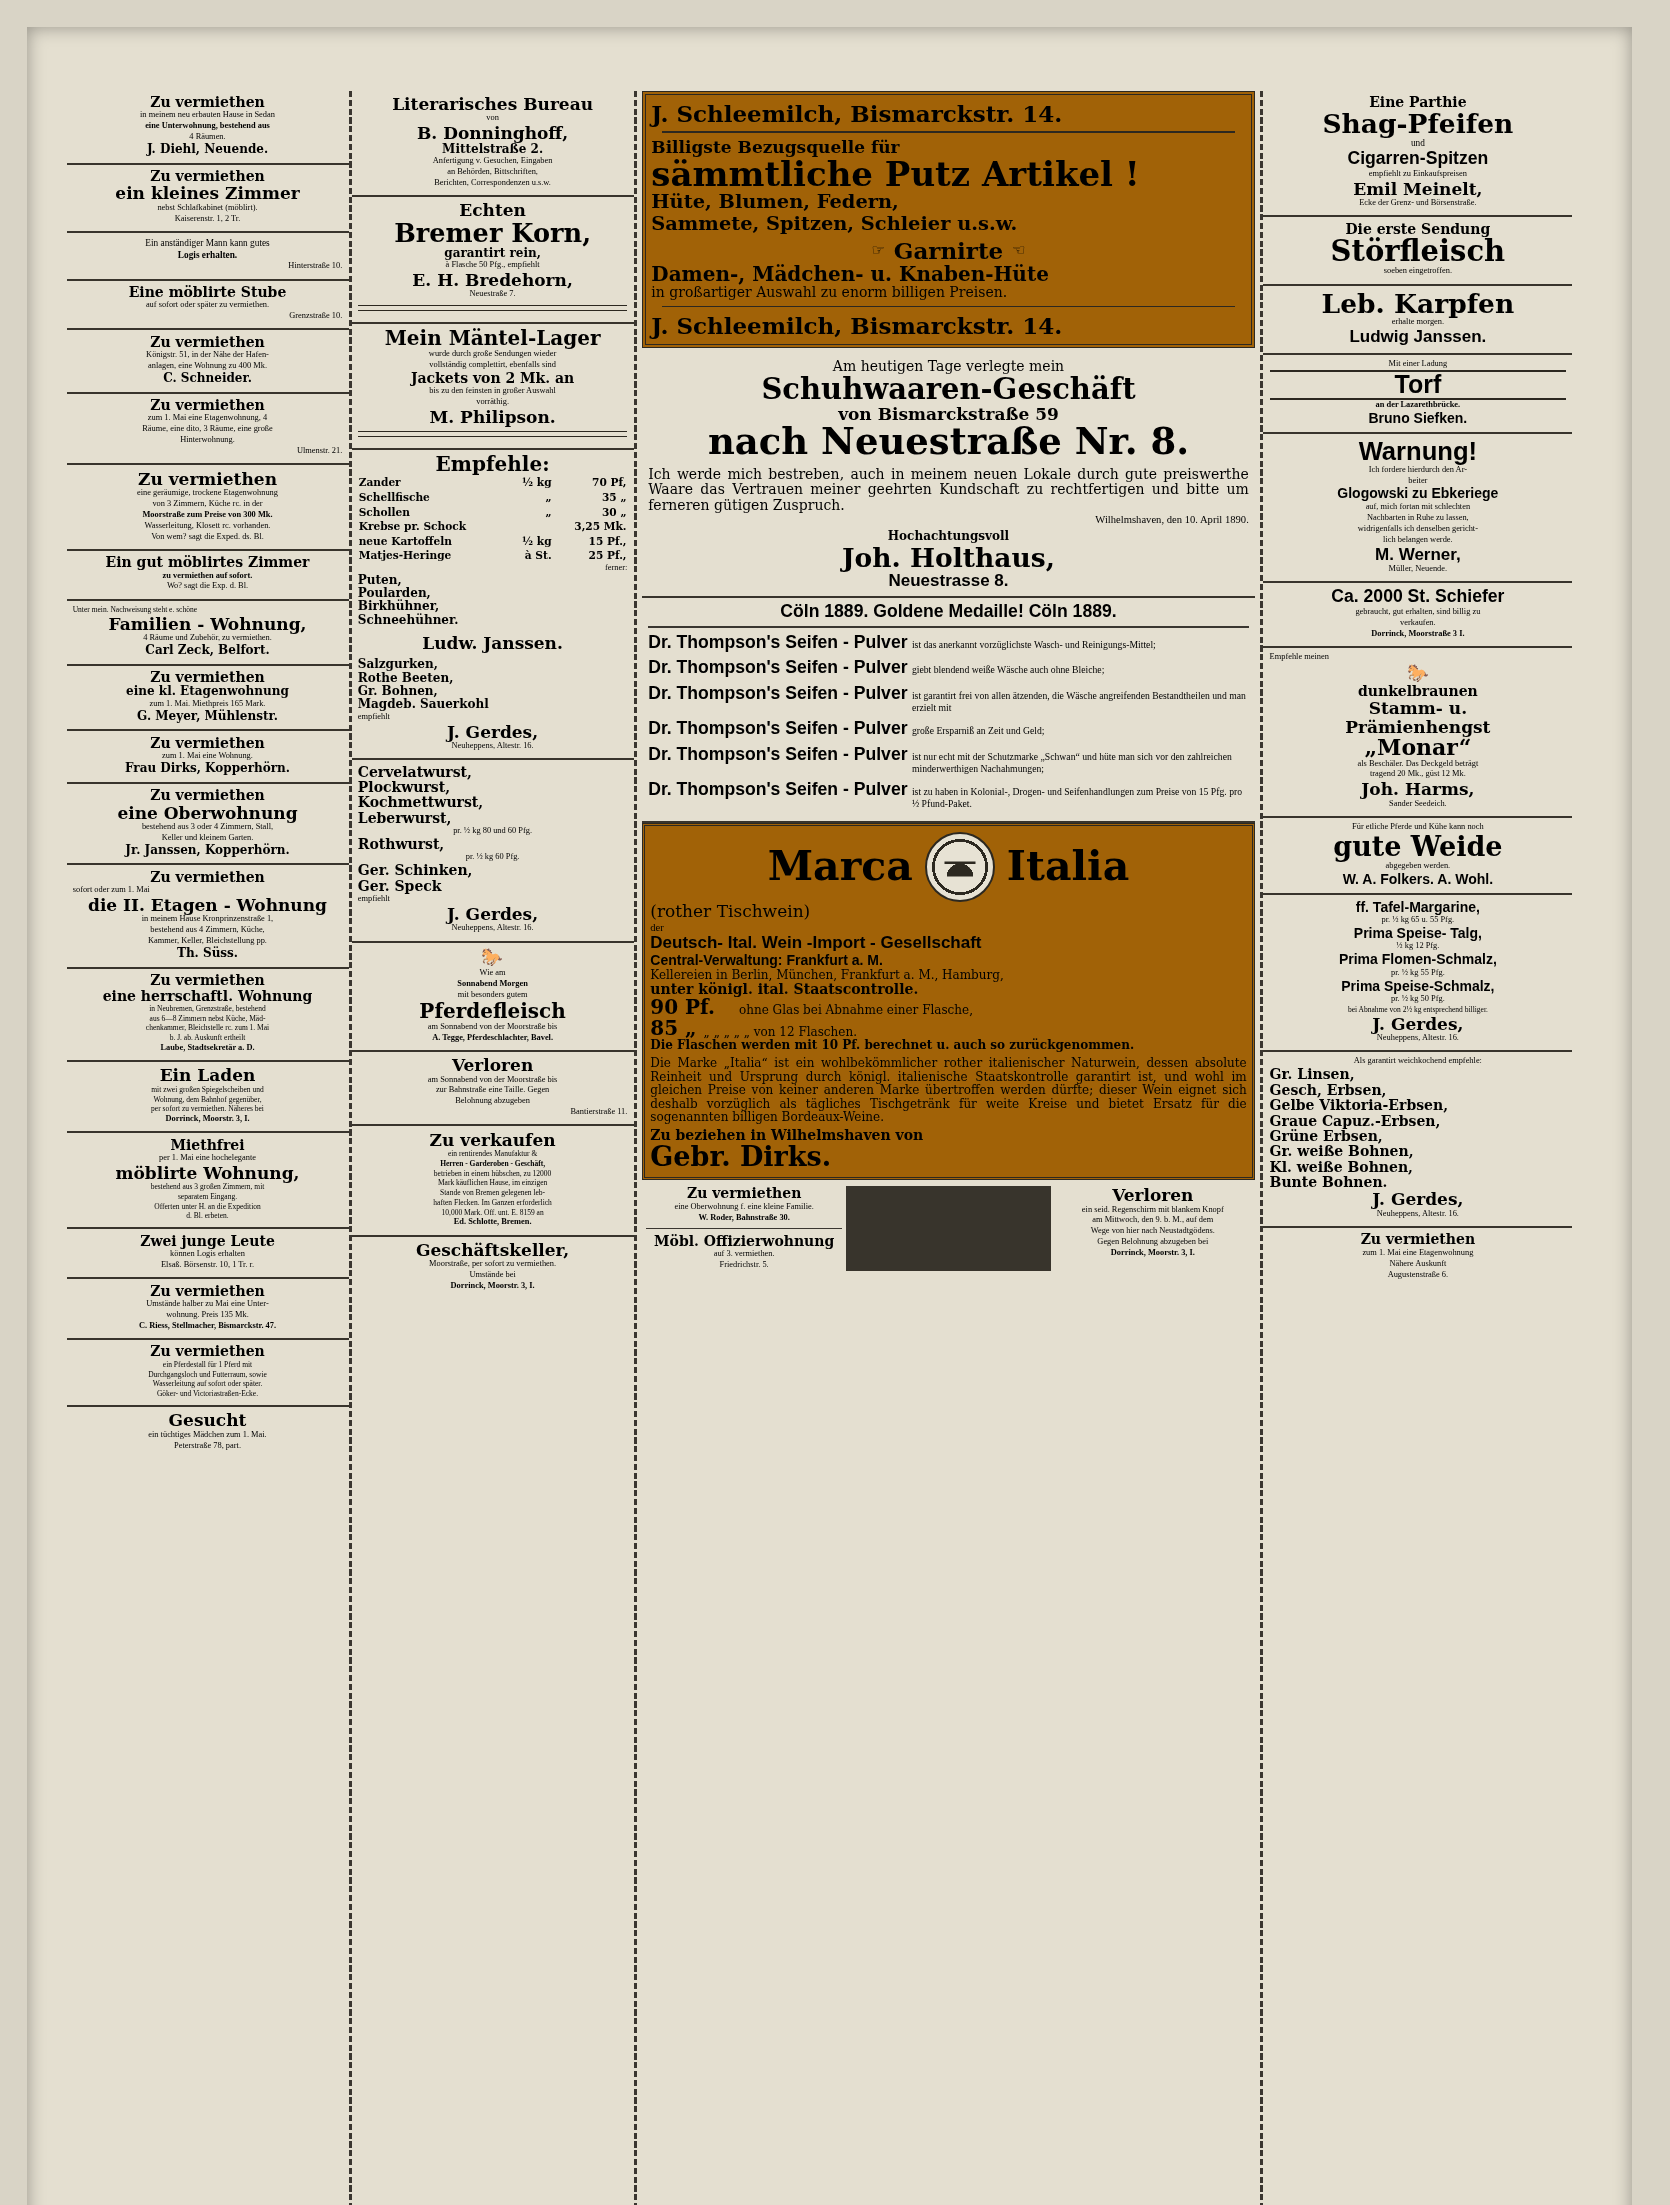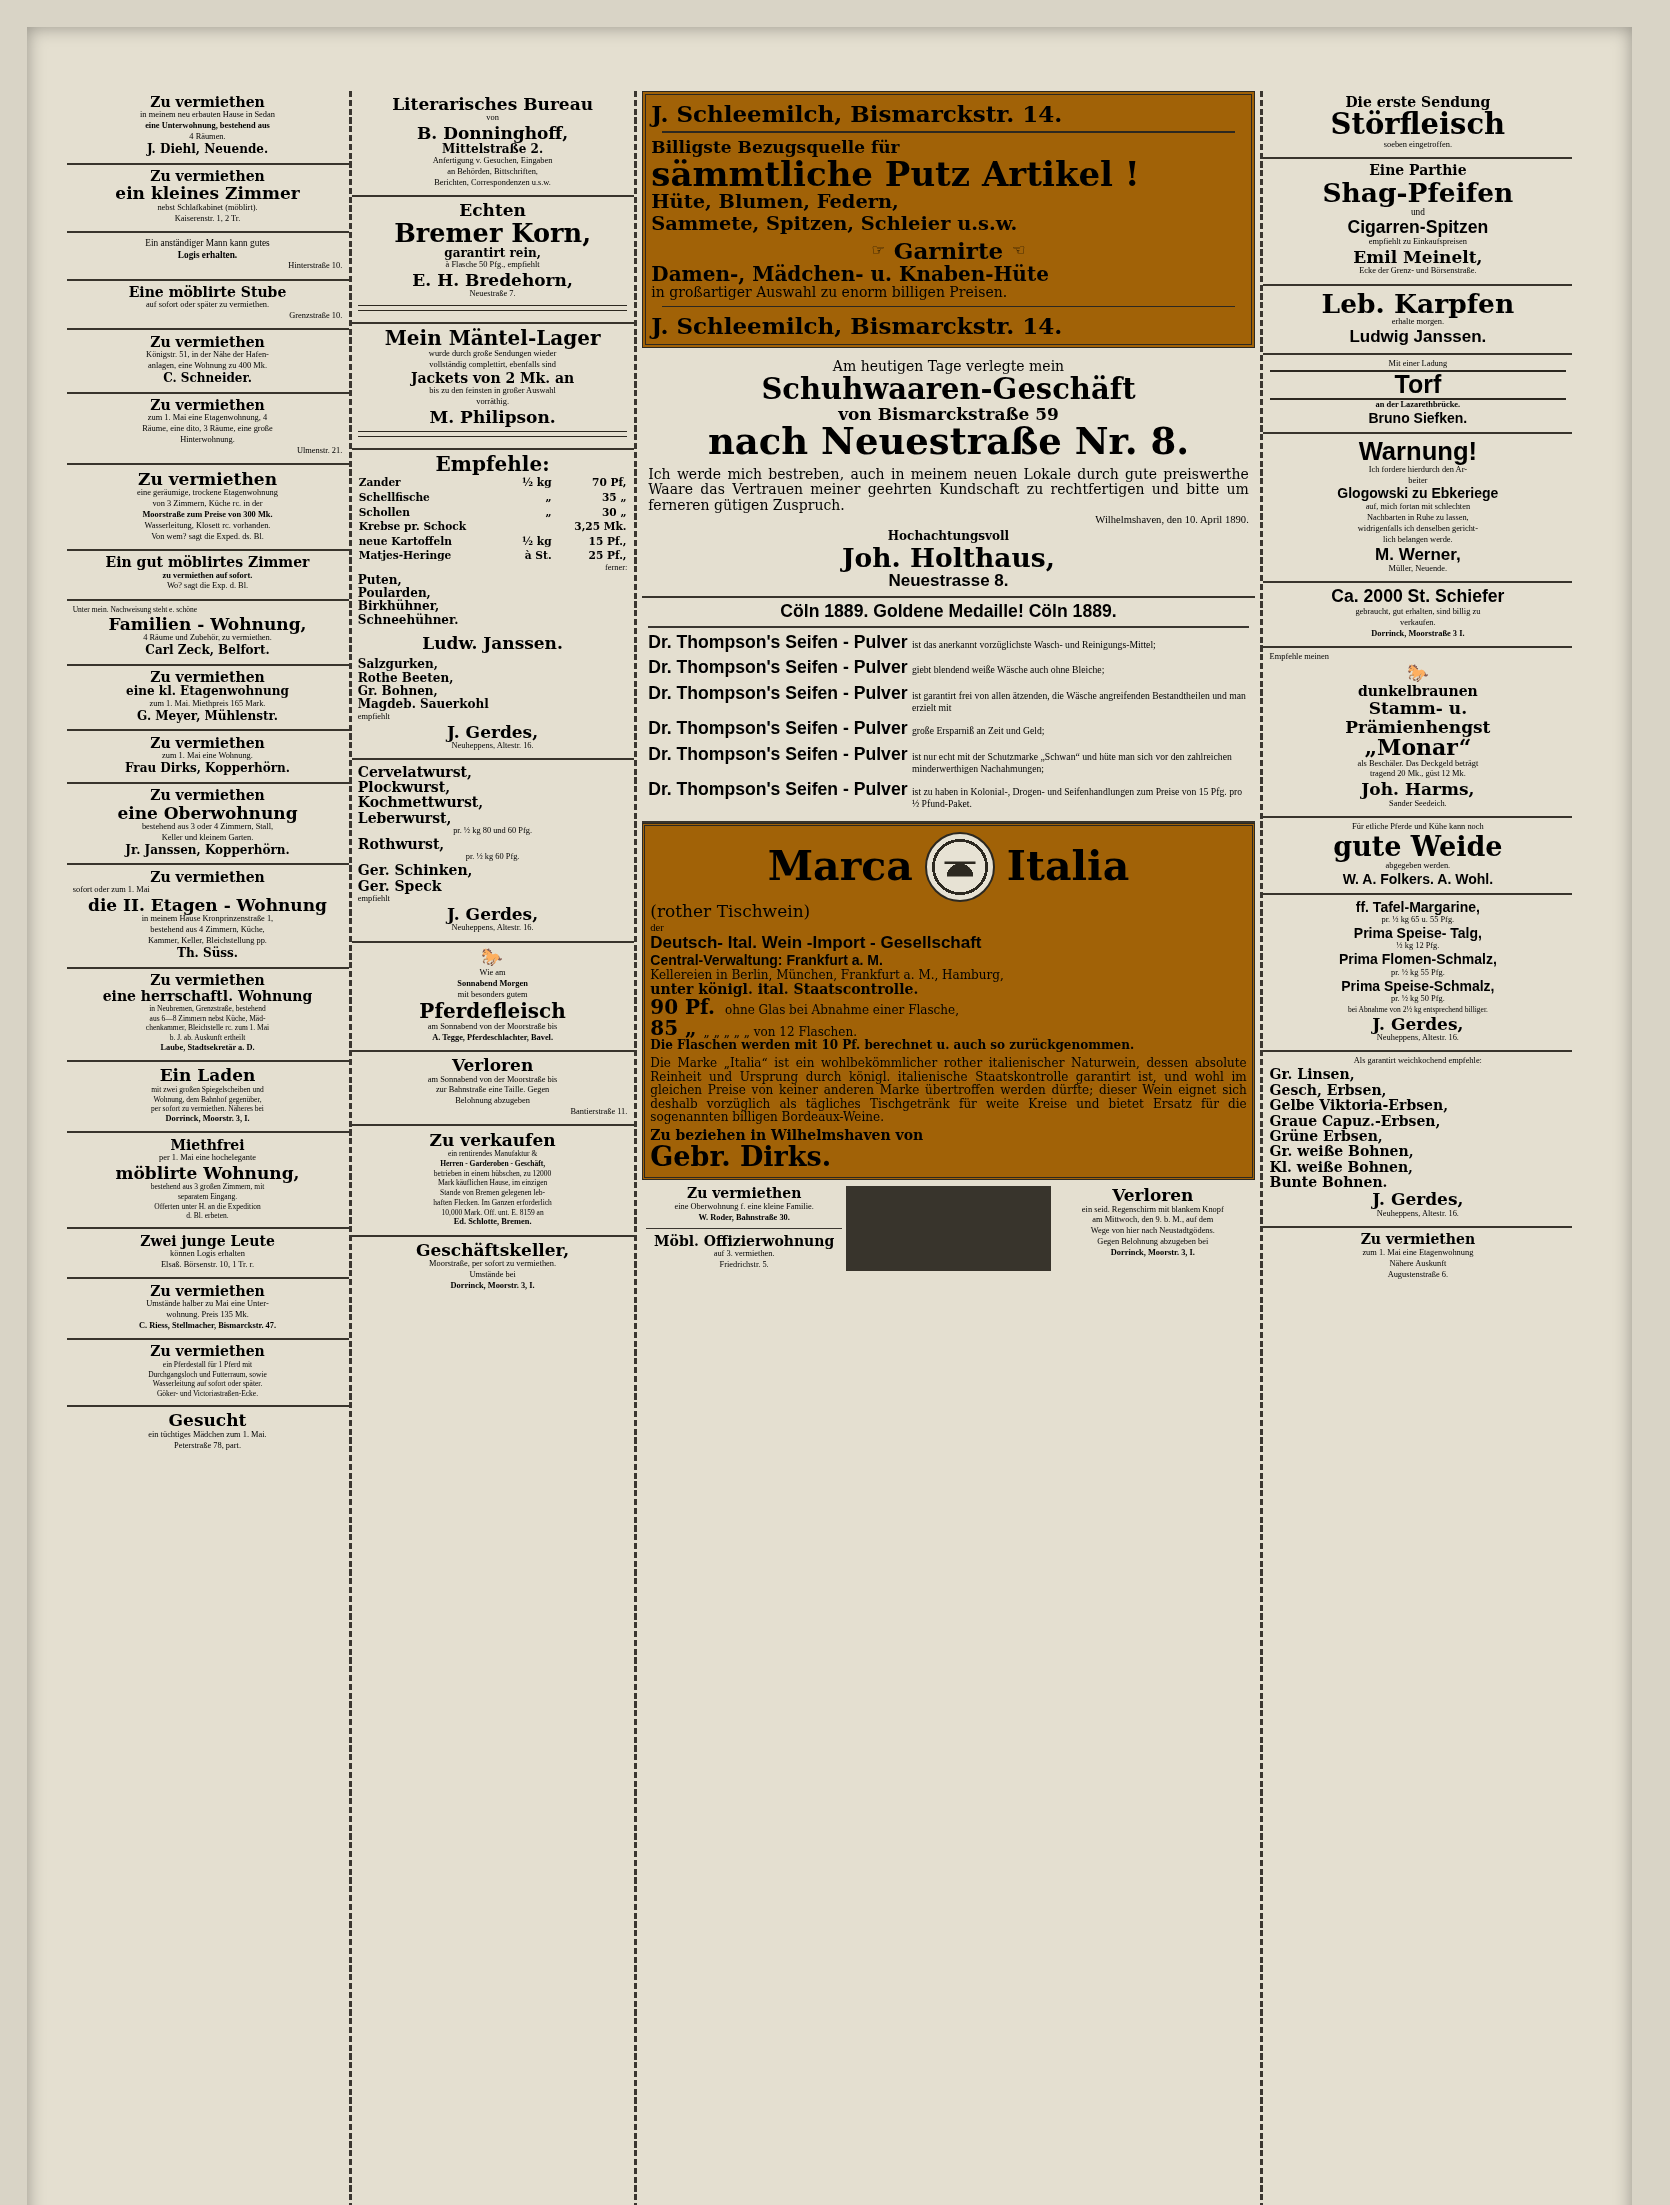--- a/index.html
+++ b/index.html
@@ -450,21 +450,21 @@
             <span class="xhuge" style="font-size:41px">Marca</span>
             <span class="marca-logo"></span>
             <span class="xhuge" style="font-size:41px">Italia</span>
           </div>
           <div class="h2" style="font-weight:normal">(rother Tischwein)</div>
           <div class="body" style="font-size:10.6px">der</div>
           <div class="med" style="font-size:17px;font-family:'Liberation Sans',sans-serif">Deutsch- Ital.  Wein -Import - Gesellschaft</div>
           <div class="h3" style="font-family:'Liberation Sans',sans-serif">Central-Verwaltung:  Frankfurt a. M.</div>
           <div class="h4" style="font-weight:normal">Kellereien in Berlin, München, Frankfurt a. M., Hamburg,</div>
           <div class="h3">unter königl. ital. Staatscontrolle.</div>
-          <div class="left" style="display:flex;gap:10px;align-items:baseline;">
+          <div class="left" style="display:flex;gap:24px;align-items:baseline;">
             <span class="huge" style="font-size:20px">90 Pf.</span>
             <span class="h4" style="font-weight:normal">ohne Glas bei Abnahme einer Flasche,</span>
           </div>
           <div class="left" style="display:flex;gap:7px;align-items:flex-end;">
             <span class="huge" style="font-size:20px">85   „</span>
             <span class="h4" style="font-weight:normal">„        „        „        „        „   von 12 Flaschen.</span>
           </div>
           <div class="h4">Die Flaschen werden mit 10 Pf. berechnet u. auch so zurückgenommen.</div>
           <div class="h4" style="font-weight:normal;text-align:justify;margin-top:4.4px">Die Marke „Italia“ ist ein wohlbekömmlicher rother italienischer Naturwein, dessen absolute Reinheit und Ursprung durch königl. italienische Staatskontrolle garantirt ist, und wohl im gleichen Preise von keiner anderen Marke übertroffen werden dürfte; dieser Wein eignet sich deshalb vorzüglich als tägliches Tischgetränk für weite Kreise und bietet Ersatz für die sogenannten billigen Bordeaux-Weine.</div>
           <div class="h3" style="margin-top:3.5px">Zu beziehen in Wilhelmshaven von</div>
@@ -492,33 +492,33 @@
           </div>
         </div>
 
       </div>
 
       <div class="vrule"></div>
 
       <div class="col c4">
 
         <div class="ad">
-          <div class="h3">Die erste Sendung</div>
-          <div class="xhuge" style="font-size:29px">Störfleisch</div>
-          <div class="body sm">soeben eingetroffen.</div>
-        </div>
-
-        <div class="ad">
           <div class="h3">Eine Parthie</div>
           <div class="xhuge" style="font-size:26.5px">Shag-Pfeifen</div>
           <div class="body">und</div>
           <div class="med" style="font-size:17.6px;font-family:'Liberation Sans',sans-serif">Cigarren-Spitzen</div>
           <div class="body sm">empfiehlt zu Einkaufspreisen</div>
           <div class="h2">Emil Meinelt,</div>
           <div class="body sm">Ecke der Grenz- und Börsenstraße.</div>
+        </div>
+
+        <div class="ad">
+          <div class="h3">Die erste Sendung</div>
+          <div class="xhuge" style="font-size:29px">Störfleisch</div>
+          <div class="body sm">soeben eingetroffen.</div>
         </div>
 
         <div class="ad">
           <div class="xhuge" style="font-size:26.5px">Leb. Karpfen</div>
           <div class="body sm">erhalte morgen.</div>
           <div class="med" style="font-size:17px;font-family:'Liberation Sans',sans-serif">Ludwig Janssen.</div>
         </div>
 
         <div class="ad">
           <div class="body sm">Mit einer Ladung</div>

